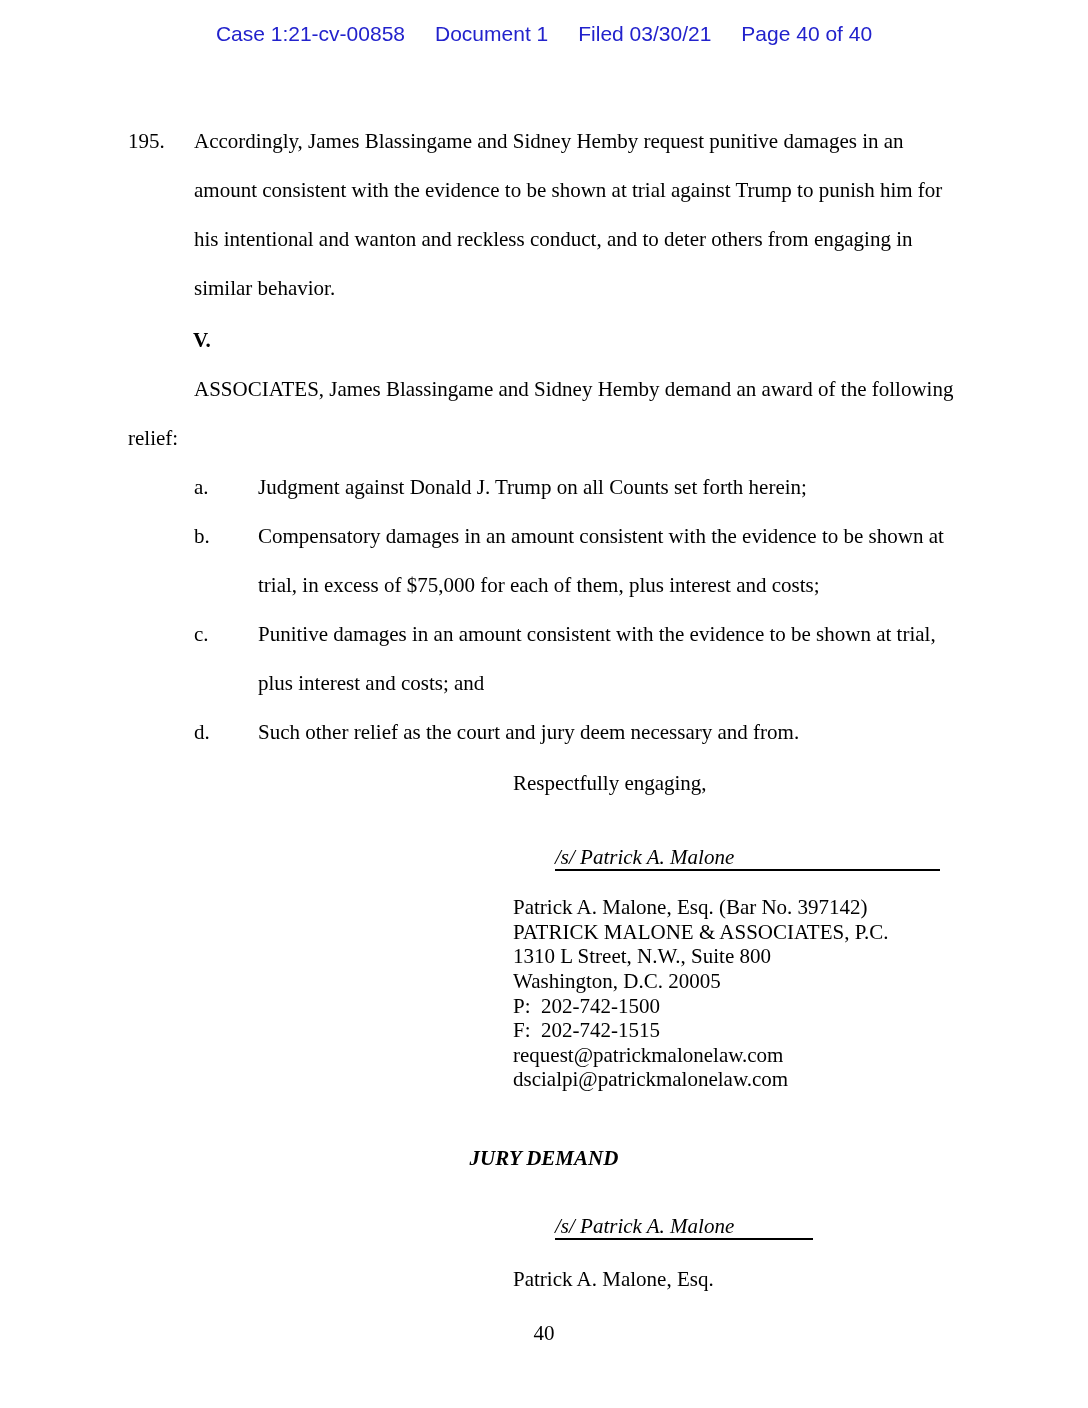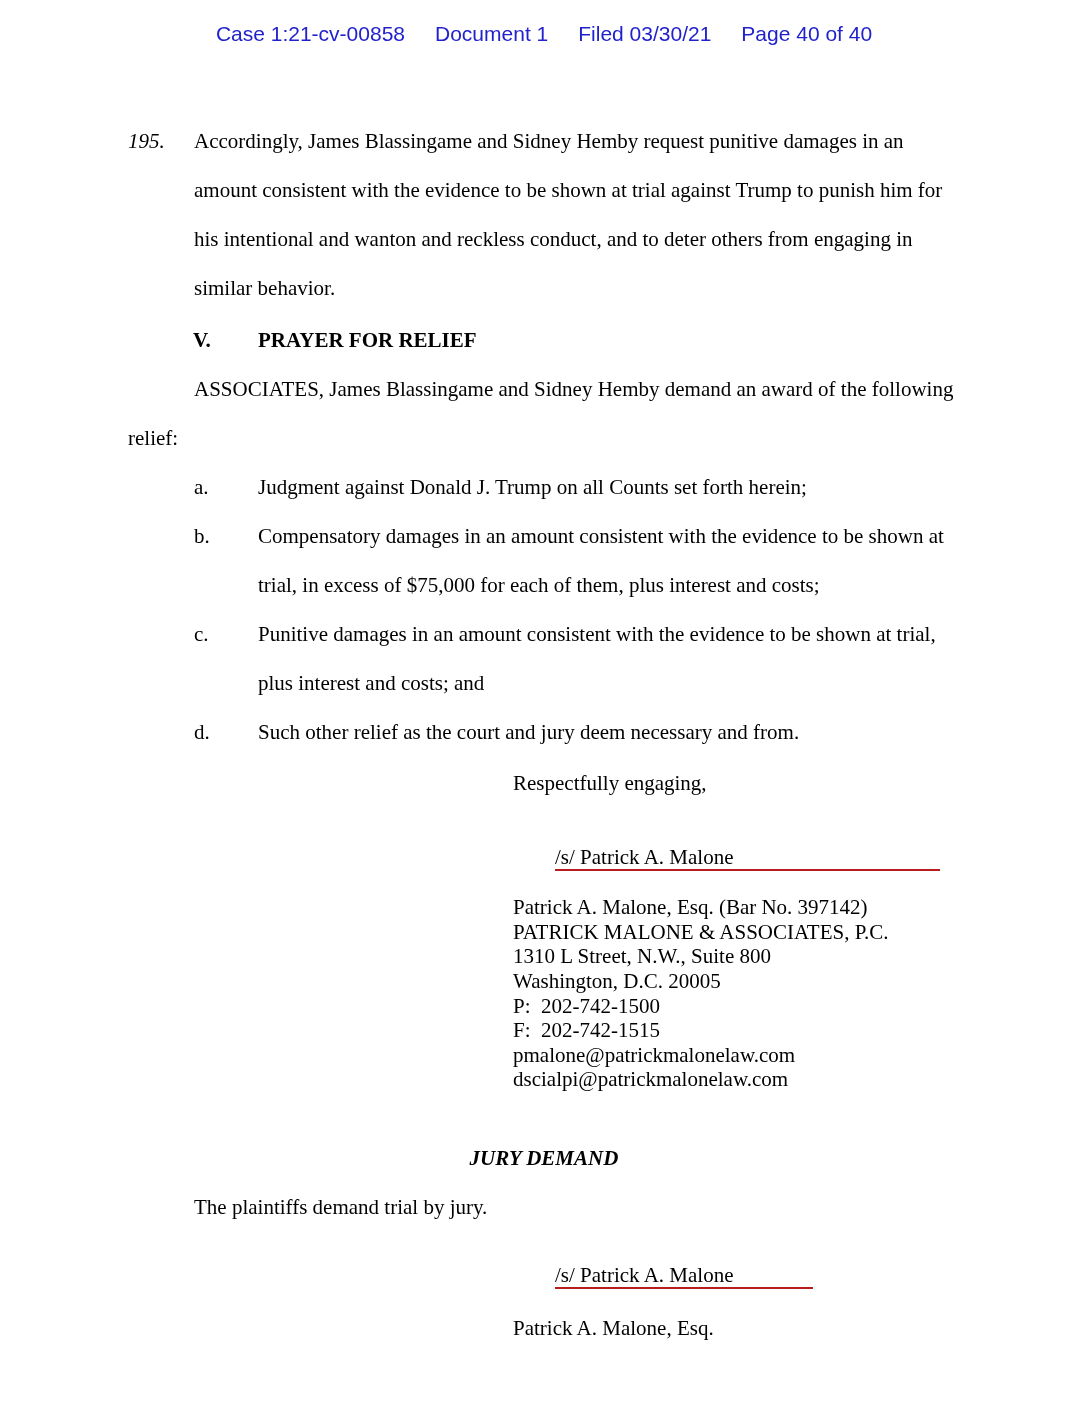--- a/index.html
+++ b/index.html
@@ -27,21 +27,21 @@
     font-size: 21px;
   }
   .doc-header span { white-space: nowrap; }
 
   .content { padding: 117px 128px 0 128px; }
 
   
   .ds { line-height: 49px; margin: 0; }
 
   .para-numbered { display: flex; }
-  .para-numbered .num { width: 66px; flex: 0 0 66px; font-style: italic; }
+  .para-numbered .num { width: 66px; flex: 0 0 66px; }
   .para-numbered .ptext { flex: 1; }
 
   .section-heading {
     display: flex;
     margin: 3px 0 0 65px;
     font-weight: bold;
   }
   .section-heading .num { width: 65px; flex: 0 0 65px; }
 
   .indent-first { text-indent: 66px; }
@@ -50,22 +50,23 @@
   .relief-item .letter { width: 64px; flex: 0 0 64px; }
   .relief-item .itext { flex: 1; }
 
   .sig-indent { margin-left: 385px; }
   .salutation { margin-top: 2px; }
 
   .sig-block { margin-top: 12px; line-height: 24.6px; }
   .sig-line { white-space: pre; }
   .sig-underline {
     display: inline-block;
-    border-bottom: 2px solid #b91c1c;
+    border-bottom: 2px solid #000000;
     line-height: 23px;
+    font-style: italic;
   }
   .sig-underline.w1 { width: 385px; }
   .sig-underline.w2 { width: 258px; }
 
   .jury-heading {
     margin-top: 42px;
     text-align: center;
     font-weight: bold;
     line-height: 49px;
     font-style: italic;
@@ -94,21 +95,20 @@
 
   <div class="content">
 
     <div class="ds para-numbered">
       <span class="num">195.</span>
       <span class="ptext">Accordingly, James Blassingame and Sidney Hemby request punitive damages in an amount consistent with the evidence to be shown at trial against Trump to punish him for his intentional and wanton and reckless conduct, and to deter others from engaging in similar behavior.</span>
     </div>
 
     <div class="ds section-heading">
       <span class="num">V.</span>
-      <span>PRAYER FOR RELIEF</span>
     </div>
 
     <p class="ds indent-first">ASSOCIATES, James Blassingame and Sidney Hemby demand an award of the following relief:</p>
 
     <div class="ds relief-item">
       <span class="letter">a.</span>
       <span class="itext">Judgment against Donald J. Trump on all Counts set forth herein;</span>
     </div>
     <div class="ds relief-item">
       <span class="letter">b.</span>
@@ -128,27 +128,26 @@
     <div class="sig-block sig-indent">
       <div class="sig-line">
         <span class="sig-underline w1">/s/ Patrick A. Malone</span>
       </div>
       <div class="sig-line">Patrick A. Malone, Esq. (Bar No. 397142)</div>
       <div class="sig-line">PATRICK MALONE &amp; ASSOCIATES, P.C.</div>
       <div class="sig-line">1310 L Street, N.W., Suite 800</div>
       <div class="sig-line">Washington, D.C. 20005</div>
       <div class="sig-line">P:  202-742-1500</div>
       <div class="sig-line">F:  202-742-1515</div>
-      <div class="sig-line">pmalone@patrickmalonelaw.com</div>
+      <div class="sig-line">request@patrickmalonelaw.com</div>
       <div class="sig-line">dscialpi@patrickmalonelaw.com</div>
     </div>
 
     <div class="jury-heading">JURY DEMAND</div>
 
-    <p class="jury-text indent-first">The plaintiffs demand trial by jury.</p>
 
     <div class="sig-block-2 sig-indent">
       <div class="sig-line">
         <span class="sig-underline w2">/s/ Patrick A. Malone</span>
       </div>
       <div class="sig-line">Patrick A. Malone, Esq.</div>
     </div>
 
     <div class="page-number">40</div>
 

